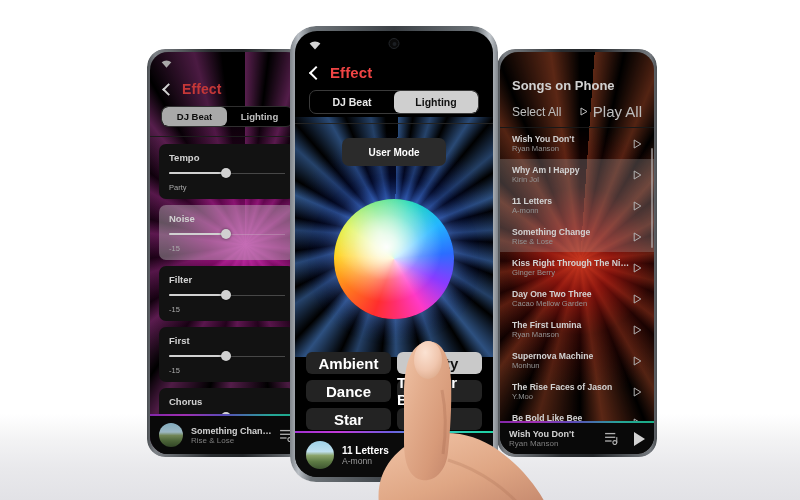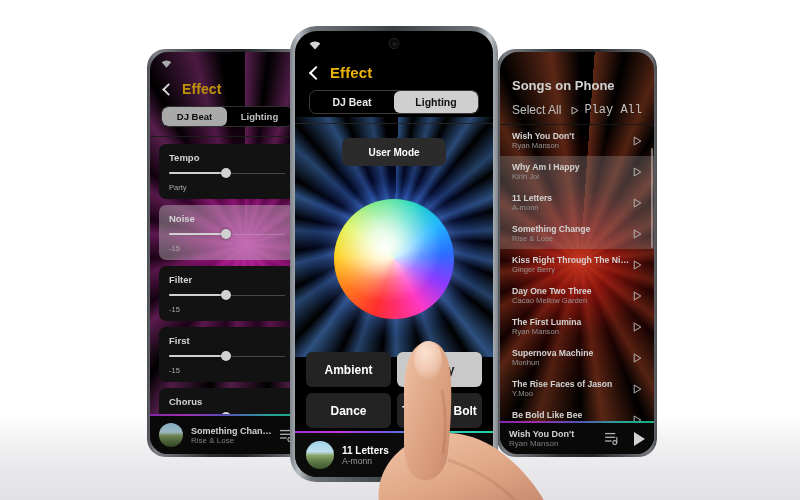--- a/index.html
+++ b/index.html
@@ -51,21 +51,21 @@
   .wifi-ico { position:absolute; left:11px; top:8px; width:11px; height:8px; }
   .punch { position:absolute; left:50%; transform:translateX(-50%); top:7px;
            width:11px; height:11px; border-radius:50%;
            background:#0a0a0a; border:1.3px solid #23262a; }
   .punch::after{ content:""; position:absolute; inset:2.5px; border-radius:50%; background:#1b1e22; }
 
   
   .apphdr { display:flex; align-items:center; gap:9px; padding:3px 0 9px 12px; }
   .back-chevron { width:9px; height:9px; border-left:2px solid #fff; border-bottom:2px solid #fff;
                   transform:rotate(45deg); margin-left:2px; }
-  .apptitle { color:#eab308; font-size:14px; font-weight:bold; letter-spacing:.1px; }
+  .apptitle { color:#ef4444; font-size:14px; font-weight:bold; letter-spacing:.1px; }
 
   
   .segwrap { margin:0 11px 0 11px; display:flex; border-radius:7px; overflow:hidden;
              border:1px solid #3a3a3a; background:#000; height:21px; }
   .seg { flex:1; display:flex; align-items:center; justify-content:center;
          font-size:9.5px; font-weight:bold; color:#e8e8e8; }
   .seg.active { background:#cfcfcf; color:#101010; border-radius:6px; }
   .divline { height:1px; background:#232323; margin:9px 0 0 0; }
 
   
@@ -145,43 +145,43 @@
     box-shadow: 0 0 24px rgba(120,170,255,.45);
   }
   .wheel-sheen {
     position:absolute; left:50%; top:50%; transform:translate(-50%,-50%);
     width:120px; height:120px; border-radius:50%;
     background: radial-gradient(circle at 38% 28%, rgba(255,255,255,.55) 0%, rgba(255,255,255,0) 42%);
   }
 
   .mode-grid { display:grid; grid-template-columns:1fr 1fr; gap:6px; padding:0 11px; }
   .mode-btn {
-    height:35px; border-radius:6px; background:#232323; color:#fff;
-    font-size:12px; font-weight:bold; display:flex; align-items:center; justify-content:center;
+    height:22px; border-radius:6px; background:#232323; color:#fff;
+    font-size:15px; font-weight:bold; display:flex; align-items:center; justify-content:center;
   }
   .mode-btn.active { background:#c9c9c9; color:#111; }
   .mode-btn.empty { color:transparent; }
 
   
   .np-bar { position:absolute; left:0; right:0; bottom:0; }
   .np-progress { height:1.6px; background: linear-gradient(90deg,#a030d0 0%, #c23ad8 22%, #6f5ce0 48%, #2fc9b8 78%, #1fd3a2 100%); }
   .np-body { display:flex; align-items:center; gap:8px; background:#0b0b0b; padding:7px 9px; }
   .np-art { width:24px; height:24px; border-radius:50%; flex:0 0 auto; overflow:hidden;
             background: linear-gradient(180deg,#9fd2e8 0%, #bfe0ee 38%, #8aa36a 52%, #5d7a44 74%, #3e5530 100%); }
   .np-meta { flex:1; min-width:0; }
   .np-title { color:#fff; font-size:9px; font-weight:bold; white-space:nowrap; overflow:hidden; text-overflow:ellipsis; }
   .np-artist { color:#9b9b9b; font-size:8px; white-space:nowrap; overflow:hidden; text-overflow:ellipsis; }
   .np-play { width:0; height:0; border-left:11px solid #fff; border-top:7px solid transparent; border-bottom:7px solid transparent; flex:0 0 auto; }
 
   
   .sp-title { color:#fff; font-size:13px; font-weight:bold; padding:8px 8px 10px 12px; }
   .sp-tools { display:flex; align-items:center; justify-content:space-between;
               padding:0 12px 7px 12px; border-bottom:1px solid #1e1e1e; }
   .sp-selall { color:#e6e6e6; font-size:12px; }
-  .sp-playall { display:flex; align-items:center; gap:5px; color:#e6e6e6; font-size:12px;font-family:Liberation Mono, monospace; }
+  .sp-playall { display:flex; align-items:center; gap:5px; color:#e6e6e6; font-size:15px; }
   .song-row { position:relative; display:flex; align-items:center; padding:6px 12px 6px 12px; min-height:29px; }
   .song-row.sel { background: rgba(200,200,200,.30); justify-content: flex-end; }
   .song-meta { flex:1; min-width:0; }
   .song-title { color:#fff; font-size:8.6px; font-weight:bold; white-space:nowrap; overflow:hidden; text-overflow:ellipsis; }
   .song-artist { color:#b4b4b4; font-size:7.6px; white-space:nowrap; overflow:hidden; text-overflow:ellipsis; }
   .song-play svg { display:block; }
   .scrollbar { position:absolute; right:1.5px; top:96px; width:2px; height:100px; background:rgba(255,255,255,.55); border-radius:2px; }
 
   .queue-ico { width:15px; height:13px; flex:0 0 auto; }
 

